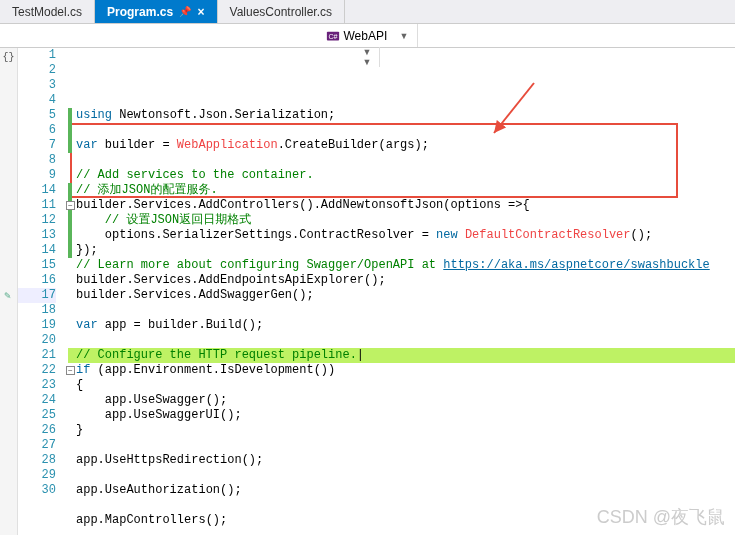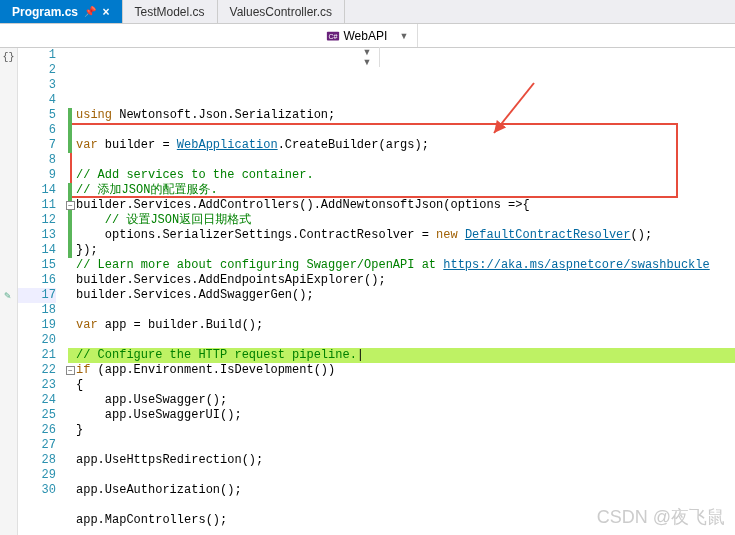--- a/index.html
+++ b/index.html
@@ -18,42 +18,42 @@
 .outline { width: 18px; background: #f5f5f5; border-right: 1px solid #e0e0e0; padding-top: 2px; }
 .outline-glyph { font-size: 10px; color: #555; text-align: center; }
 .gutter { width: 46px; text-align: right; padding-right: 8px; color: #2b91af; background: #fff; user-select: none; }
 .gutter-line { height: 15px; position: relative; }
 .gutter-line.bookmark { background: #eef; }
 .code { flex: 1; position: relative; white-space: pre; padding-left: 4px; }
 .code-line { height: 15px; position: relative; }
 .change-bar { position: absolute; left: 0; top: 0; width: 4px; height: 15px; background: #5ab55a; }
 .code-text { padding-left: 8px; display: inline-block; }
 .collapse { position: absolute; left: -2px; width: 9px; height: 9px; border: 1px solid #888; background: #fff; font-size: 8px; line-height: 7px; text-align: center; color: #555; top: 3px; }
-.kw { color: #a16207; }
-.type { color: #0369a1; text-decoration: underline; }
+.kw { color: #0369a1; }
+.type { color: #ef4444; }
 .cmt { color: #008000; }
 .method { color: #000000; }
 .link { color: #0369a1; text-decoration: underline; }
 .highlight-box { position: absolute; border: 2px solid #e74c3c; pointer-events: none; }
 .arrow { position: absolute; pointer-events: none; }
 .caret-line { background: #bef264; }
 .watermark { position: absolute; right: 10px; bottom: 6px; color: #ccc; font-size: 18px; font-family: sans-serif; }
 .icon-edit { position: absolute; left: -14px; top: 1px; font-size: 11px; color: #5a8; }
 </style>
 </head>
 <body>
 
 <div class="tabs">
+  <div class="tab">
+    <span>TestModel.cs</span>
+  </div>
   <div class="tab active">
     <span>Program.cs</span>
     <span class="pin">📌</span>
     <span style="margin-left:6px">×</span>
-  </div>
-  <div class="tab">
-    <span>TestModel.cs</span>
   </div>
   <div class="tab">
     <span>ValuesController.cs</span>
   </div>
 </div>
 
 <div class="nav-bar">
   <div class="nav-dropdown">
     <svg class="nav-icon" viewBox="0 0 16 16">
         <rect x="1" y="3" width="14" height="10" fill="#68217a" rx="1"></rect>

